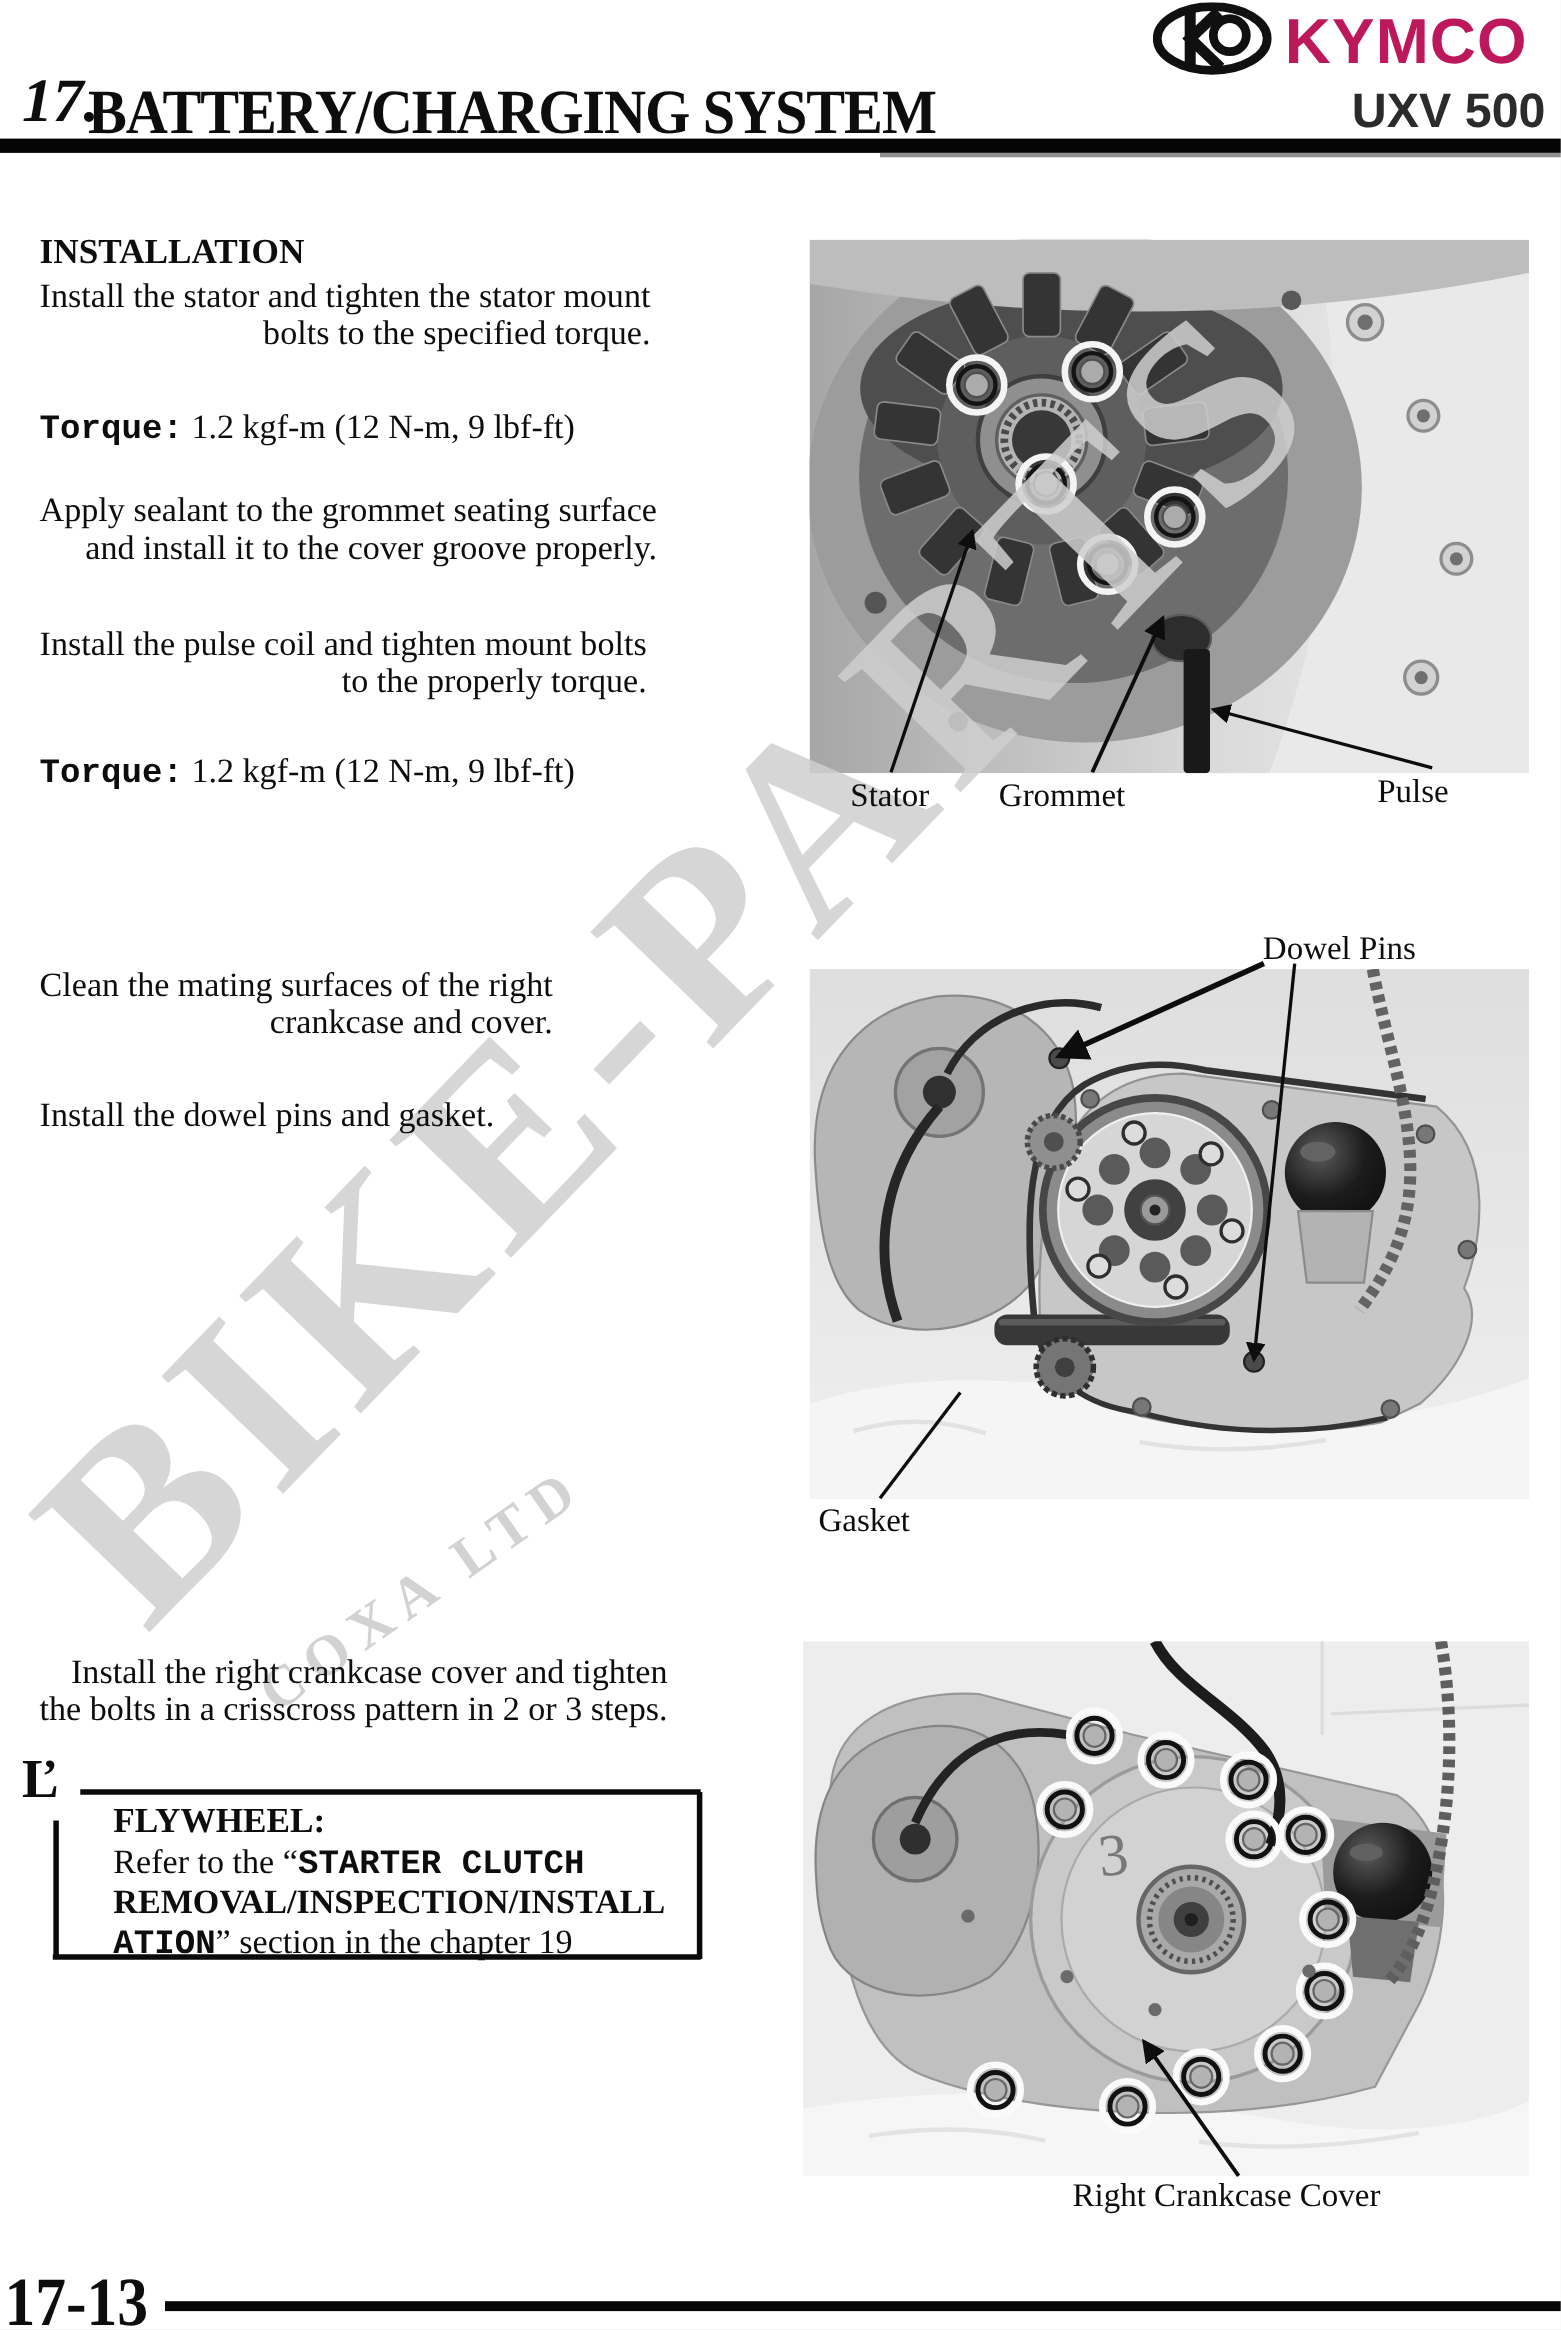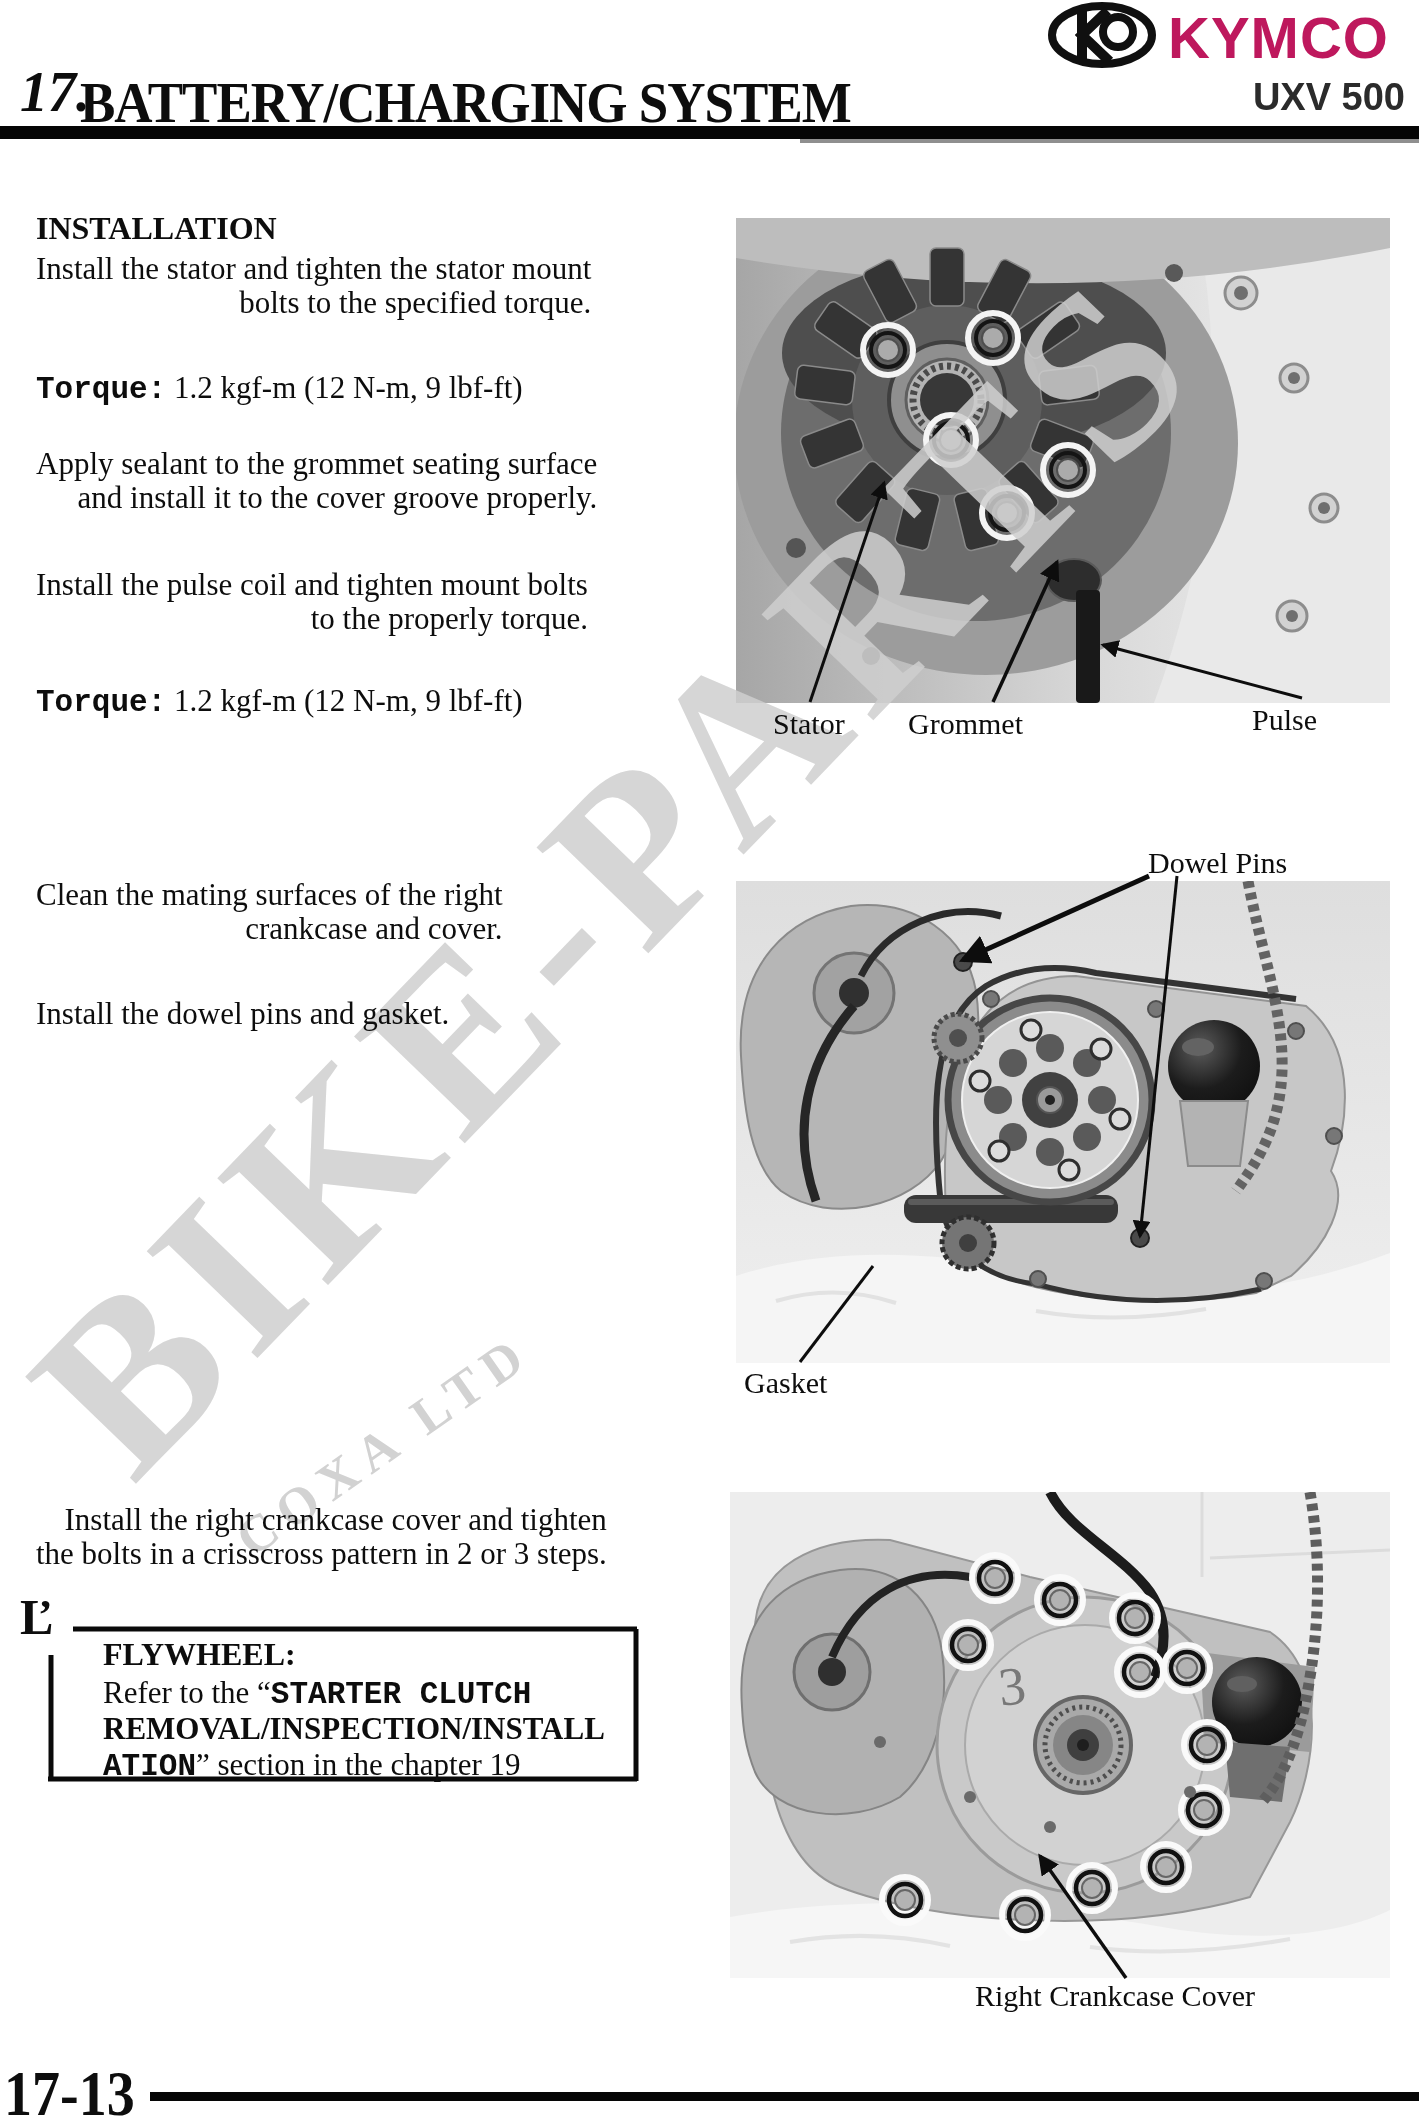--- a/index.html
+++ b/index.html
@@ -3,21 +3,21 @@
 <meta charset="utf-8">
 <style>
   html,body{margin:0;padding:0;background:#e8e8e8;}
   #page{position:relative;width:1419px;height:2118px;background:#ffffff;overflow:hidden;
         font-family:"Liberation Serif",serif;color:#0d0d0d;}
   .abs{position:absolute;}
   
   #brand-name{left:1168px;top:4px;font-family:"Liberation Sans",sans-serif;
      font-weight:bold;font-size:58px;letter-spacing:1px;color:#be185d;transform:scaleY(1.0);}
   #model-label{left:1205px;top:76px;width:200px;text-align:right;
-     font-family:"Liberation Sans",sans-serif;font-weight:bold;font-size:38px;color:#2b2b2b;}
+     font-family:"Liberation Sans",sans-serif;font-weight:bold;font-size:44px;color:#2b2b2b;}
   #chapter-number{left:20px;top:62px;font-weight:bold;font-size:56px;line-height:60px;font-style:italic;}
   #page-title{left:80px;top:76px;font-weight:bold;font-size:53px;line-height:50px;letter-spacing:-1px;transform:scaleY(1.08);transform-origin:left top;}
   #header-rule{left:0;top:126px;width:1419px;height:13px;background:#050505;}
   #header-rule-2{left:800px;top:139px;width:619px;height:4px;background:#8f8f8f;}
   
   .bodytext{white-space:pre;font-size:31px;line-height:34px;z-index:10;text-align:right;}
   .btitle{font-weight:bold;font-family:Liberation Mono, monospace;}
   #installation-heading{left:36px;top:210px;font-weight:bold;font-size:32px;z-index:10;}
   #para-stator{left:36px;top:252px;}
   #torque-1{left:36px;top:371px;}

